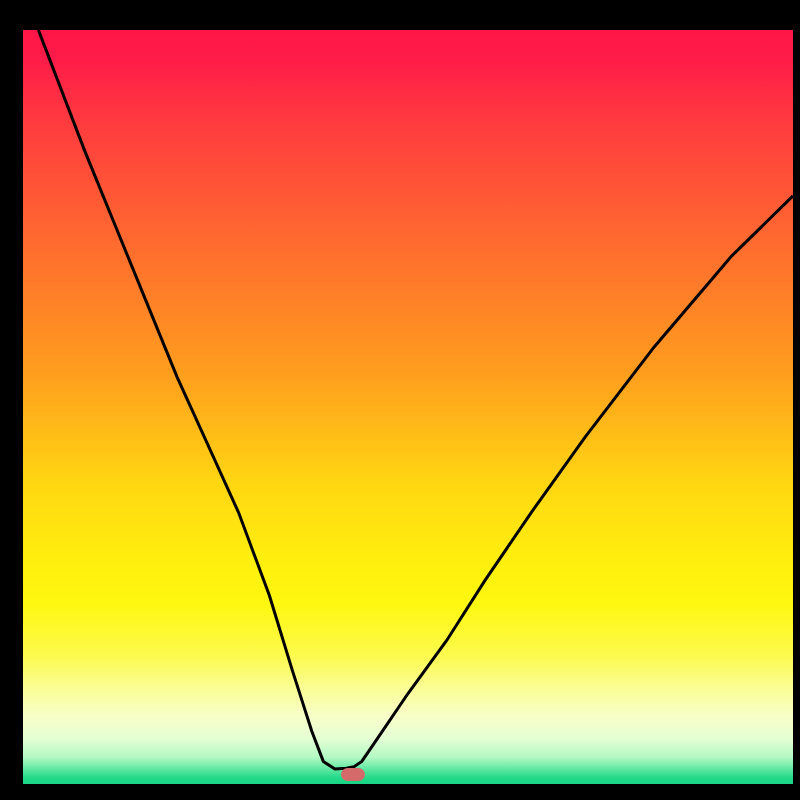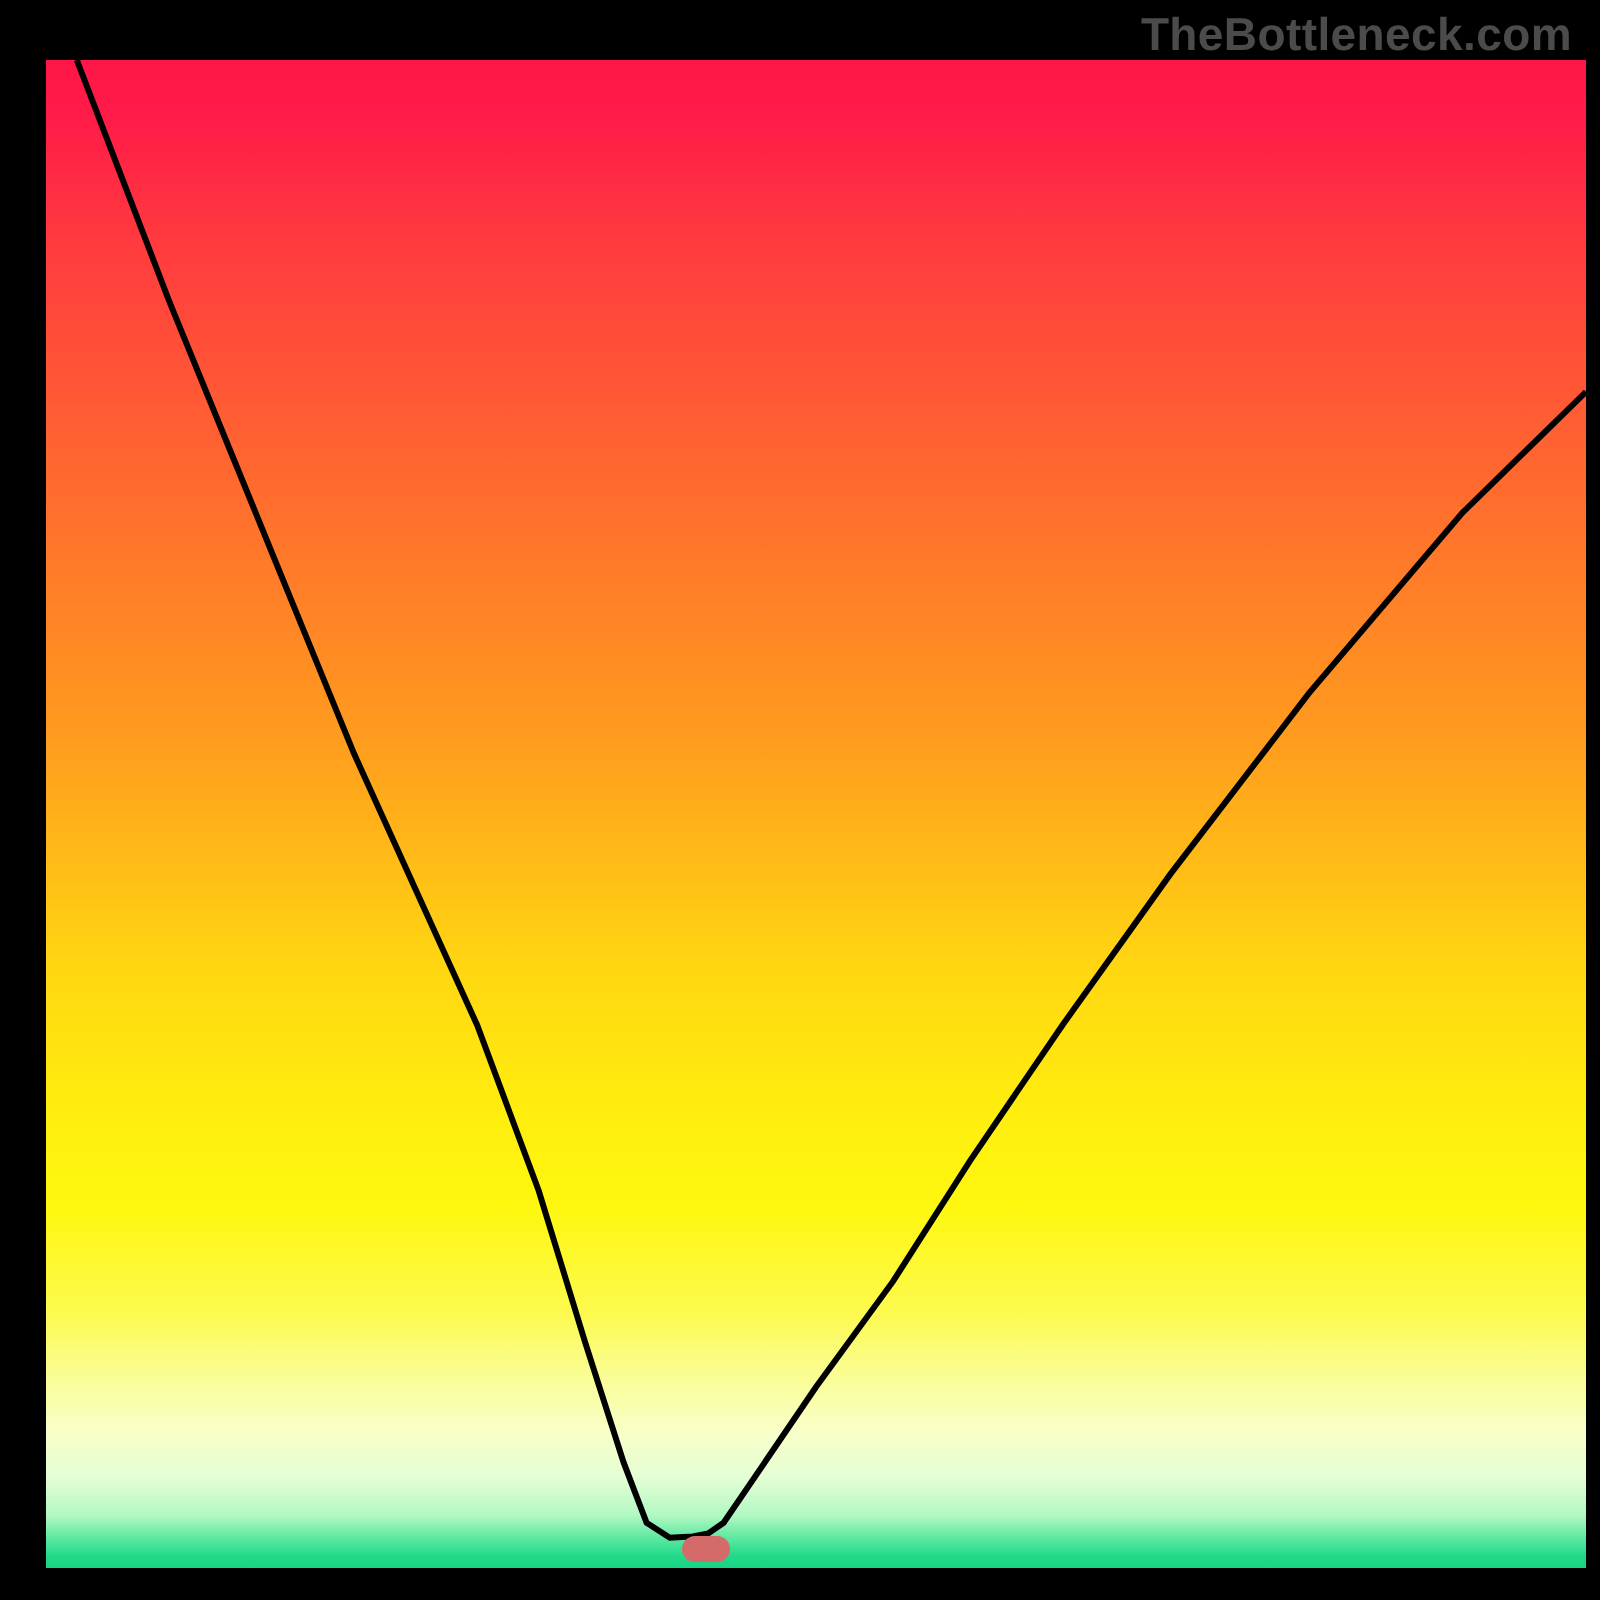--- a/index.html
+++ b/index.html
@@ -72,21 +72,20 @@
     border-radius: 7px;
     background: #d46a6a;
     z-index: 3;
   }
 </style>
 </head>
 <body>
 
 <div class="container">
 
-  <div class="watermark">TheBottleneck.com</div>
 
   <div class="plot-area">
     <div class="gradient-bg"></div>
 
     <svg class="curve-svg" viewBox="0 0 770 754" preserveAspectRatio="none">
       <path d="M15.4 0.0 L38.5 60.3 L61.6 120.6 L92.4 196.0 L123.2 271.4 L154.0 346.8 L184.8 414.7 L215.6 482.6 L246.4 565.5 L269.5 640.9 L288.8 701.2 L300.3 731.4 L311.9 738.9 L323.4 738.2 L331.1 736.7 L338.8 731.4 L354.2 708.8 L385.0 663.5 L423.5 610.7 L462.0 550.4 L508.2 482.6 L562.1 407.2 L631.4 316.7 L708.4 226.2 L770.0 165.9" fill="none" stroke="#000" stroke-width="3" id="curvePath"></path>
     </svg>
 
     <div class="marker" id="marker" style="left: 318px; top: 738px; background: rgb(212, 106, 106);"></div>
   </div>

